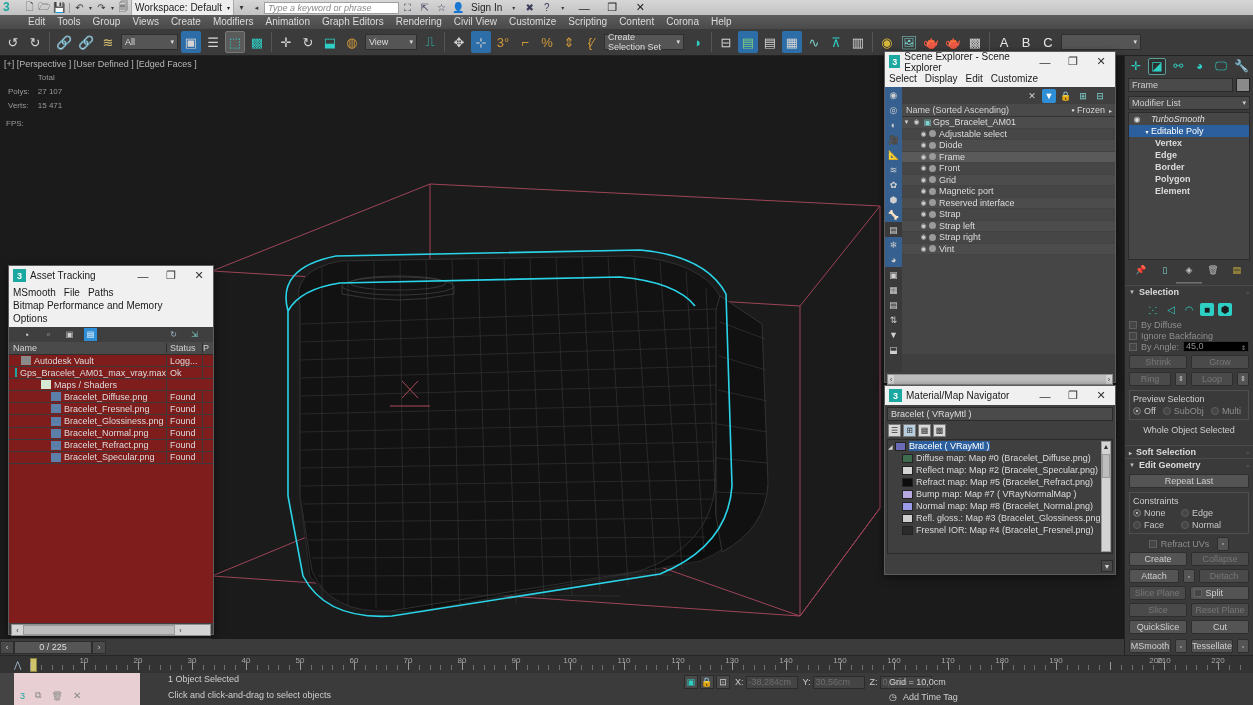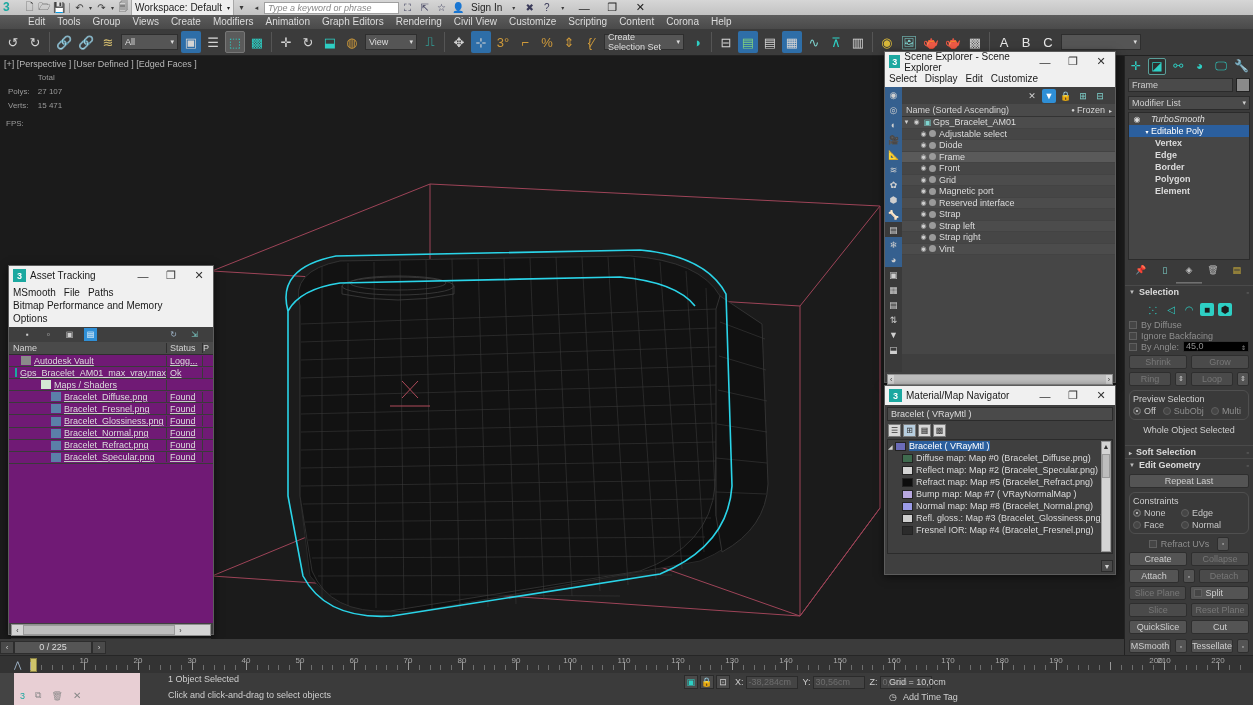--- a/index.html
+++ b/index.html
@@ -104,21 +104,21 @@
   .spin { flex:1; height:11px; background:#000000; border:1px solid #333; font-size:9px; color:#8f8f8f;
     display:flex; align-items:flex-end; padding:0 2px; }
   .spin .sp { margin-left:auto; font-size:6px; color:#9a9a9a; }
   .btnrow { display:flex; gap:4px; margin-top:3px; }
   .mbtn { flex:1; height:14px; background:#545454; border:1px solid #2e2e2e; border-radius:2px;
     display:flex; align-items:center; justify-content:center; font-size:9px; color:#cfcfcf; }
   .mbtn.dis { color:#777; background:#4a4a4a; }
   .mbtn.sm { flex:0 0 auto; padding:0 4px; }
   .sqb { width:12px; height:14px; background:#545454; border:1px solid #2e2e2e; border-radius:2px;
     display:flex; align-items:center; justify-content:center; font-size:7px; color:#cfcfcf; }
-  .grpbox { border:1px solid #4f4f4f; border-radius:6px; margin-top:4px; padding:3px; position:relative; }
+  .grpbox { border:1px solid #4f4f4f; border-radius:0; margin-top:4px; padding:3px; position:relative; }
   .grplbl { font-size:9px; color:#cfcfcf; margin-bottom:2px; }
   .centertxt { text-align:center; font-size:9px; color:#cfcfcf; margin-top:5px; }
 
   
   .timebar { position:absolute; left:0; top:639px; width:1124px; height:16px; background:#3b3b3b;
     display:flex; align-items:center; }
   .ts-arrow { width:14px; height:13px; display:flex; align-items:center; justify-content:center;
     font-size:8px; color:#cfcfcf; background:#4a4a4a; border:1px solid #2d2d2d; }
   .ts-field { width:78px; height:13px; background:#555; border:1px solid #2d2d2d; color:#ddd;
     font-size:9px; display:flex; align-items:center; justify-content:center; }
@@ -212,21 +212,21 @@
   .at-hdr .c2 { width:36px; padding-left:3px; border-right:1px solid #2e2e2e; }
   .at-hdr .c3 { width:10px; }
   .at-row { height:12.1px; display:flex; align-items:center; font-size:9px; color:#dcdcdc;
     border-bottom:1px solid #3a3a3a; }
   .at-row .c1 { flex:1; display:flex; align-items:center; overflow:hidden; white-space:nowrap;
     border-right:1px solid #3a3a3a; }
   .at-row .c2 { width:36px; padding-left:3px; border-right:1px solid #3a3a3a; white-space:nowrap;
     overflow:hidden; }
   .at-row .c3 { width:10px; }
   .at-row .ic { width:10px; height:9px; margin-right:3px; }
-  .at-body { background:#701a75; height:268px;text-decoration:underline; }
+  .at-body { background:#7f1d1d; height:268px; }
   .at-hscroll { height:12px; background:#d4d4d4; border:1px solid #8f8f8f; margin:1px 2px;
     display:flex; align-items:center; }
   .at-hscroll .ar { width:11px; font-size:7px; color:#333; text-align:center; }
   .at-hscroll .th { width:152px; height:10px; background:#bdbdbd; border:1px solid #9a9a9a; }
   .at-foot { height:16px; margin:2px; background:#4a4a4a; border:1px solid #2b2b2b; }
 </style>
 </head>
 <body>
 
 <div id="app">

